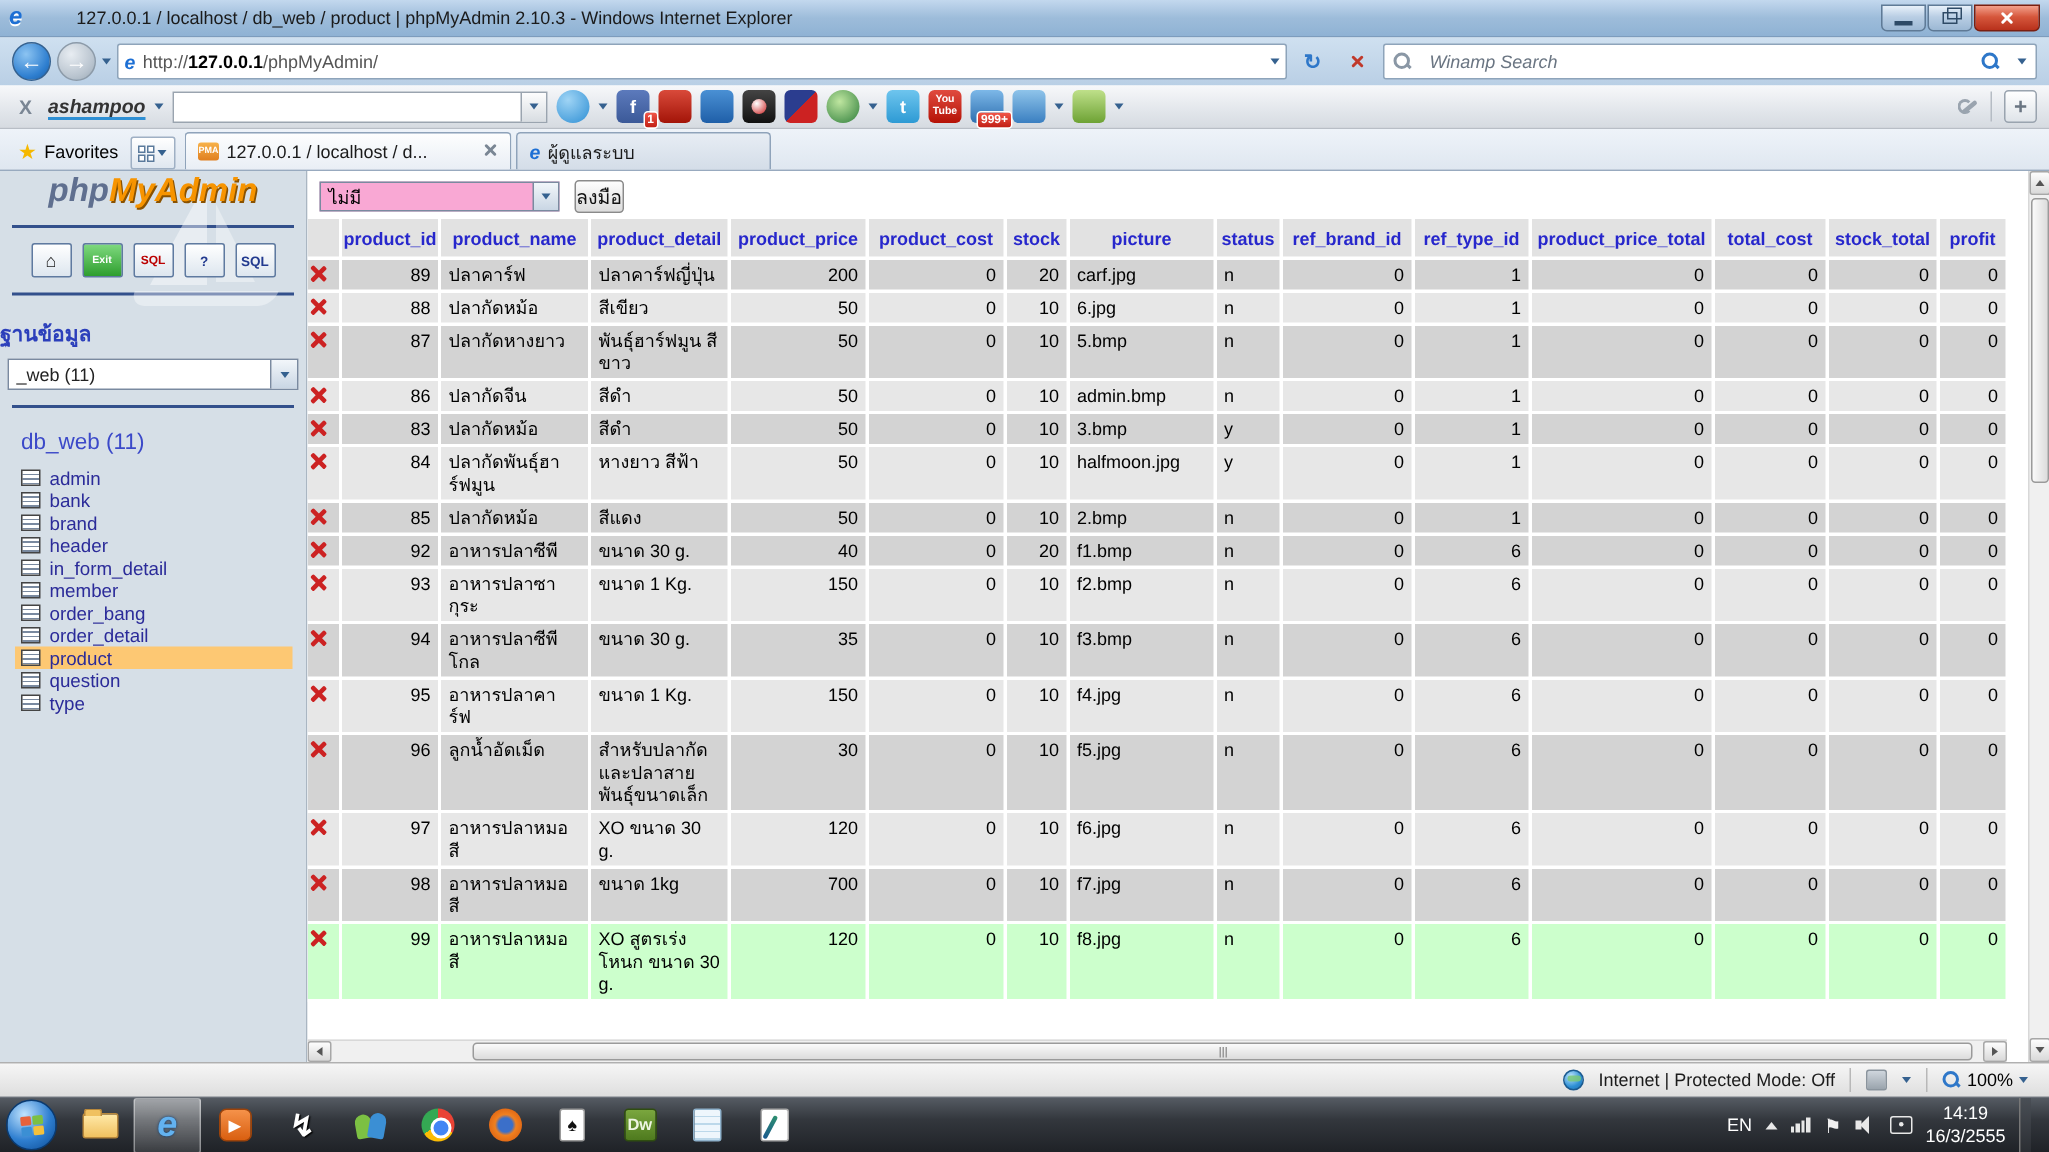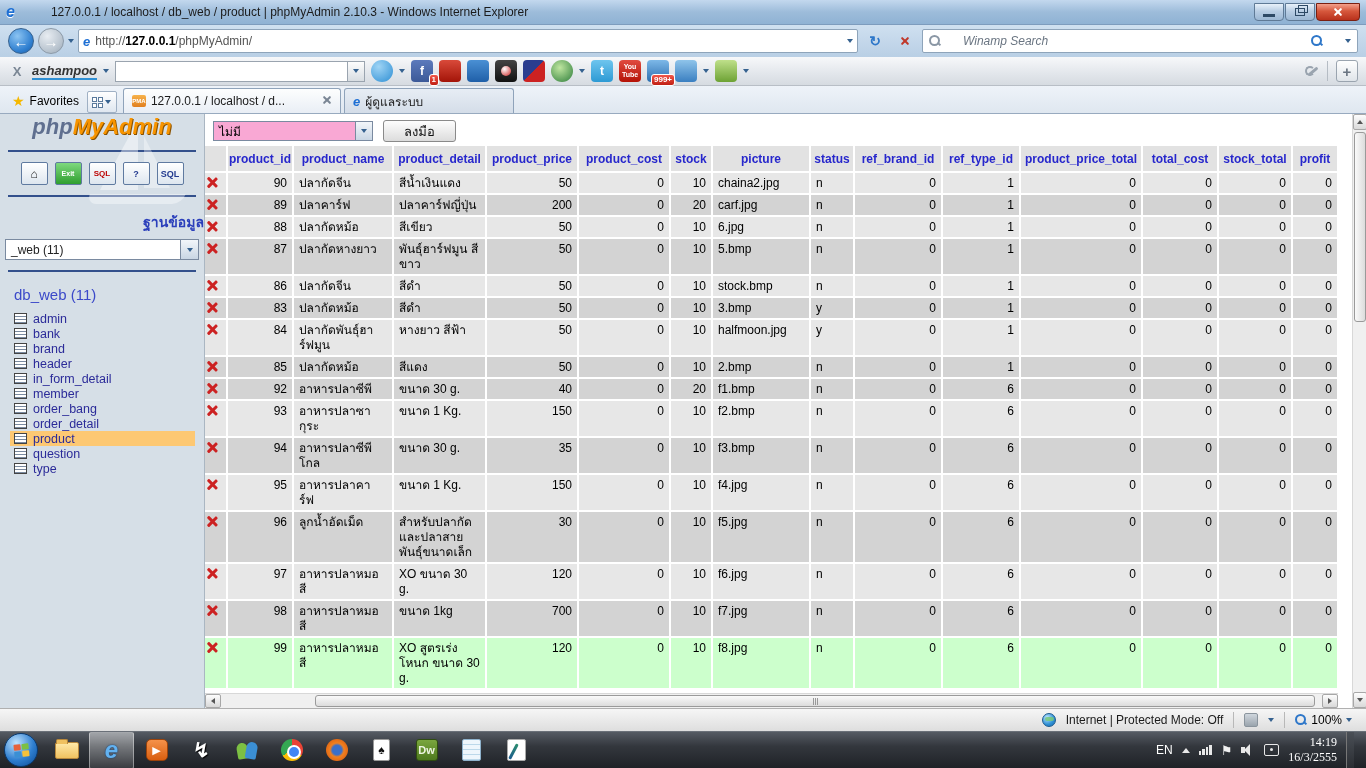--- a/index.html
+++ b/index.html
@@ -35,21 +35,21 @@
   .addressbar { flex:0 0 780px; height:24px; background:#fff; border:1px solid #8ea4ba; border-radius:2px;
     display:flex; align-items:center; padding:0 4px; gap:5px;}
   .pageicon { font-style:italic; font-weight:bold; color:#1d6fd4; font-size:13px;}
   .urltext { color:#555; }
   .urltext b { color:#000; }
   .addr-caret { margin-left:auto; }
   .navtool { width:26px; height:24px; display:flex; align-items:center; justify-content:center; }
   .refresh-glyph { color:#2e77c9; font-weight:bold; font-size:14px; }
   .stop-x::before,.stop-x::after{ background:#c0392b; }
   .searchbox { flex:1; height:24px; background:#fff; border:1px solid #8ea4ba; border-radius:2px;
-    display:flex; align-items:center; padding:0 6px; gap:22px; }
+    display:flex; align-items:center; padding:0 6px; gap:12px; }
   .magnifier { position:relative; width:12px; height:12px; display:inline-block;}
   .magnifier::before { content:''; position:absolute; left:0; top:0; width:7px; height:7px; border:2px solid #8a97a5; border-radius:50%; }
   .magnifier::after { content:''; position:absolute; left:8px; top:8px; width:4px; height:2px; background:#8a97a5; transform:rotate(45deg); }
   .magnifier.blue::before { border-color:#2e77c9; } .magnifier.blue::after { background:#2e77c9; }
   .searchtext { color:#6a7582; font-style:italic; flex:1; }
 
   
   .toolbar { position:absolute; top:57px; left:0; width:1366px; height:29px;
     background:linear-gradient(180deg,#f7f8fa,#e2e6eb 60%,#d6dbe1); border-bottom:1px solid #b8bec6;
     display:flex; align-items:center; padding:0 8px; gap:6px;}
@@ -108,37 +108,37 @@
   .hull { position:absolute; left:18px; top:74px; width:96px; height:10px; background:rgba(255,255,255,.7); border-radius:0 0 10px 10px; transform:skewX(-20deg);}
   .pma-logo { position:relative; text-align:center; font-size:22px; font-weight:bold; font-style:italic; letter-spacing:0; }
   .pma-logo .p1 { color:#5f6f8f; } .pma-logo .p2 { color:#f79400; text-shadow:1px 1px 0 #8a5200; }
   .side-rule { border:none; border-top:2px solid #33508c; margin:10px 8px 0 8px; }
   .navicons { display:flex; justify-content:center; gap:7px; margin:10px 0 2px 0; position:relative;}
   .navico { width:27px; height:23px; border:1px solid #5f7aa0; border-radius:2px; background:linear-gradient(180deg,#ffffff,#dde6ef);
     display:flex; align-items:center; justify-content:center; font-size:12px; color:#222;}
   .navico.exit { background:linear-gradient(180deg,#7ed97e,#2f9e2f); color:#fff; font-size:7px; font-weight:bold;}
   .navico.sql { color:#b00; font-size:8px; font-weight:bold;}
   .navico.bubble { font-size:9px; font-weight:bold; color:#223a8f;}
-  .db-label { text-align:right; color:#2b3fbb; font-weight:bold; font-size:14px; margin-top:14px;}
+  .db-label { text-align:left; color:#2b3fbb; font-weight:bold; font-size:14px; margin-top:14px;}
   .db-select { margin:6px 5px 0 5px; height:21px; background:#fff; border:1px solid #7a8aa0; display:flex; align-items:center; padding-left:5px; color:#222;}
   .db-select .dd { margin-left:auto; width:18px; height:19px; background:linear-gradient(180deg,#f2f6fa,#c9d6e4); border-left:1px solid #7a8aa0; display:flex; align-items:center; justify-content:center;}
   .db-heading { color:#3b49c9; font-size:15px; margin:14px 0 8px 14px; }
   .tablelist { margin-left:10px; }
   .tablerow { display:flex; align-items:center; gap:6px; padding:1px 4px; height:15px; width:185px;}
   .tablerow.selected { background:#fdc873; }
   .grid-ico { width:13px; height:11px; border:1px solid #444; background:
      repeating-linear-gradient(180deg,#fff 0 2px,#7a8aa0 2px 3px); flex:0 0 13px;}
   .tablelink { color:#2b2b99; font-size:12.5px; white-space:nowrap; }
 
   
   .mainpanel { flex:1; background:#fff; position:relative; overflow:hidden; }
   .controls { display:flex; align-items:center; gap:10px; padding:6px 0 4px 8px; }
   .action-select { width:160px; height:20px; background:#f9a8d4; border:1px solid #7a8aa0; display:flex; align-items:center; padding-left:5px;}
   .action-select .dd { margin-left:auto; width:17px; height:18px; background:linear-gradient(180deg,#f2f6fa,#c9d6e4); border-left:1px solid #7a8aa0; display:flex; align-items:center; justify-content:center;}
-  .gobtn { height:22px; padding:0 20px; border:1px solid #8a8a8a; border-radius:3px;
+  .gobtn { height:22px; padding:0 0; border:1px solid #8a8a8a; border-radius:3px;
     background:linear-gradient(180deg,#fdfdfd,#dcdcdc); font-size:13px; color:#111; display:flex; align-items:center;}
 
   table.data { border-collapse:collapse; table-layout:fixed; width:1133px; }
   table.data th { background:#e2e2e2; color:#2727cc; font-weight:bold; font-size:12px; text-align:center;
     height:26px; border-right:2px solid #fff; border-bottom:2px solid #fff; overflow:hidden; white-space:nowrap;}
   table.data td { font-size:12px; color:#000; padding:3px 5px 2px 5px; border-right:2px solid #fff; border-bottom:2px solid #fff;
     vertical-align:top; overflow:hidden; overflow-wrap:anywhere; word-break:break-word; line-height:1.25;}
   tr.light td { background:#e7e7e7; } tr.dark td { background:#d3d3d3; } tr.green td { background:#ccffcc; }
   td.num { text-align:right; } td.iconcell { padding:2px 0 0 0; }
   .redx { position:relative; width:12px; height:12px; display:block; margin-left:-4px; }
@@ -208,21 +208,21 @@
   .tray .chev { width:0;height:0;border-left:4px solid transparent;border-right:4px solid transparent;border-bottom:5px solid #e8e8e8;}
   .signal { display:flex; align-items:flex-end; gap:1px; }
   .signal i { width:2.5px; background:#e8e8e8; display:block;}
   .signal i:nth-child(1){height:4px;} .signal i:nth-child(2){height:6px;} .signal i:nth-child(3){height:8px;} .signal i:nth-child(4){height:10px;}
   .flagico { color:#f0f0f0; font-size:13px; }
   .speaker { position:relative; width:14px; height:12px; }
   .speaker::before{content:'';position:absolute;left:0;top:3px;width:4px;height:6px;background:#e8e8e8;}
   .speaker::after{content:'';position:absolute;left:3px;top:0;border-top:6px solid transparent;border-bottom:6px solid transparent;border-right:6px solid #e8e8e8;}
   .touchico { width:15px; height:12px; border:1.5px solid #e8e8e8; border-radius:2px; position:relative;}
   .touchico::after{content:'';position:absolute;left:5px;top:3px;width:3px;height:3px;background:#e8e8e8;border-radius:50%;}
-  .clock { text-align:right; line-height:1.25; font-size:12px;font-family:Liberation Serif, serif; }
+  .clock { text-align:center; line-height:1.25; font-size:12px; }
   .showdesk { width:8px; height:37px; border-left:1px solid #777; background:linear-gradient(180deg,#4a4f56,#2a2d32); }
 </style>
 </head>
 <body>
 
 <div id="screen">
 
   <div class="titlebar">
     <span class="ie-e">e</span>
     <span class="titletext">127.0.0.1 / localhost / db_web / product | phpMyAdmin 2.10.3 - Windows Internet Explorer</span>
@@ -448,39 +448,20 @@
               <th>status</th>
               <th>ref_brand_id</th>
               <th>ref_type_id</th>
               <th>product_price_total</th>
               <th>total_cost</th>
               <th>stock_total</th>
               <th>profit</th>
             </tr>
           </thead>
         <tbody id="tbody">
-            <tr class="light">
-              <td class="iconcell">
-                <span class="redx"></span>
-              </td>
-              <td class="num">90</td>
-              <td>ปลากัดจีน</td>
-              <td>สีน้ำเงินแดง</td>
-              <td class="num">50</td>
-              <td class="num">0</td>
-              <td class="num">10</td>
-              <td>chaina2.jpg</td>
-              <td>n</td>
-              <td class="num">0</td>
-              <td class="num">1</td>
-              <td class="num">0</td>
-              <td class="num">0</td>
-              <td class="num">0</td>
-              <td class="num">0</td>
-            </tr>
             <tr class="dark">
               <td class="iconcell">
                 <span class="redx"></span>
               </td>
               <td class="num">89</td>
               <td>ปลาคาร์ฟ</td>
               <td>ปลาคาร์ฟญี่ปุ่น</td>
               <td class="num">200</td>
               <td class="num">0</td>
               <td class="num">20</td>
@@ -534,21 +515,21 @@
             <tr class="light">
               <td class="iconcell">
                 <span class="redx"></span>
               </td>
               <td class="num">86</td>
               <td>ปลากัดจีน</td>
               <td>สีดำ</td>
               <td class="num">50</td>
               <td class="num">0</td>
               <td class="num">10</td>
-              <td>stock.bmp</td>
+              <td>admin.bmp</td>
               <td>n</td>
               <td class="num">0</td>
               <td class="num">1</td>
               <td class="num">0</td>
               <td class="num">0</td>
               <td class="num">0</td>
               <td class="num">0</td>
             </tr>
             <tr class="dark">
               <td class="iconcell">

